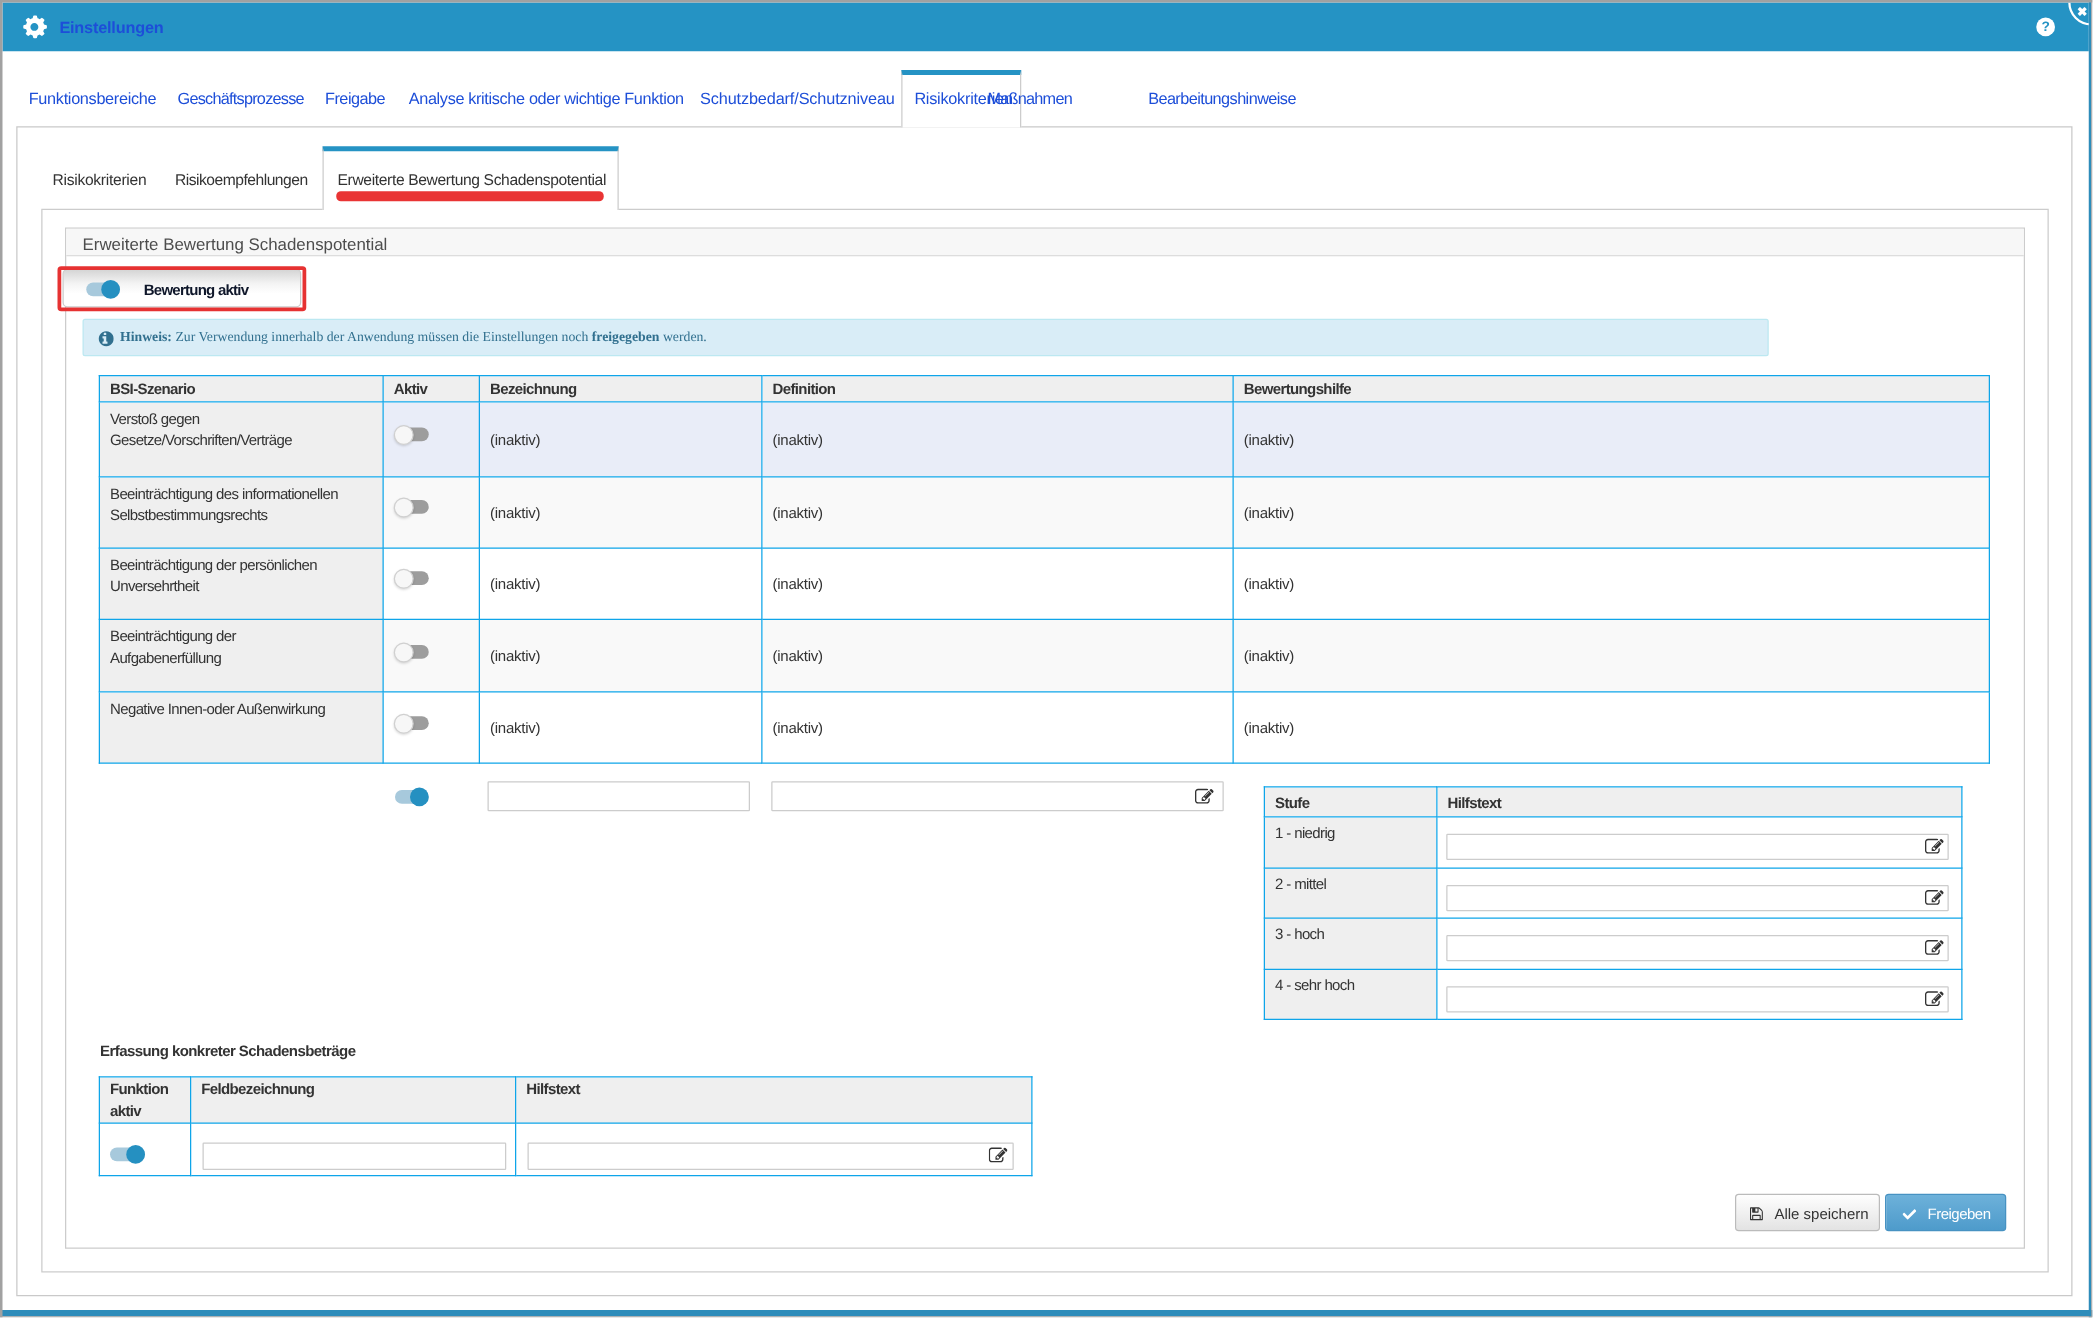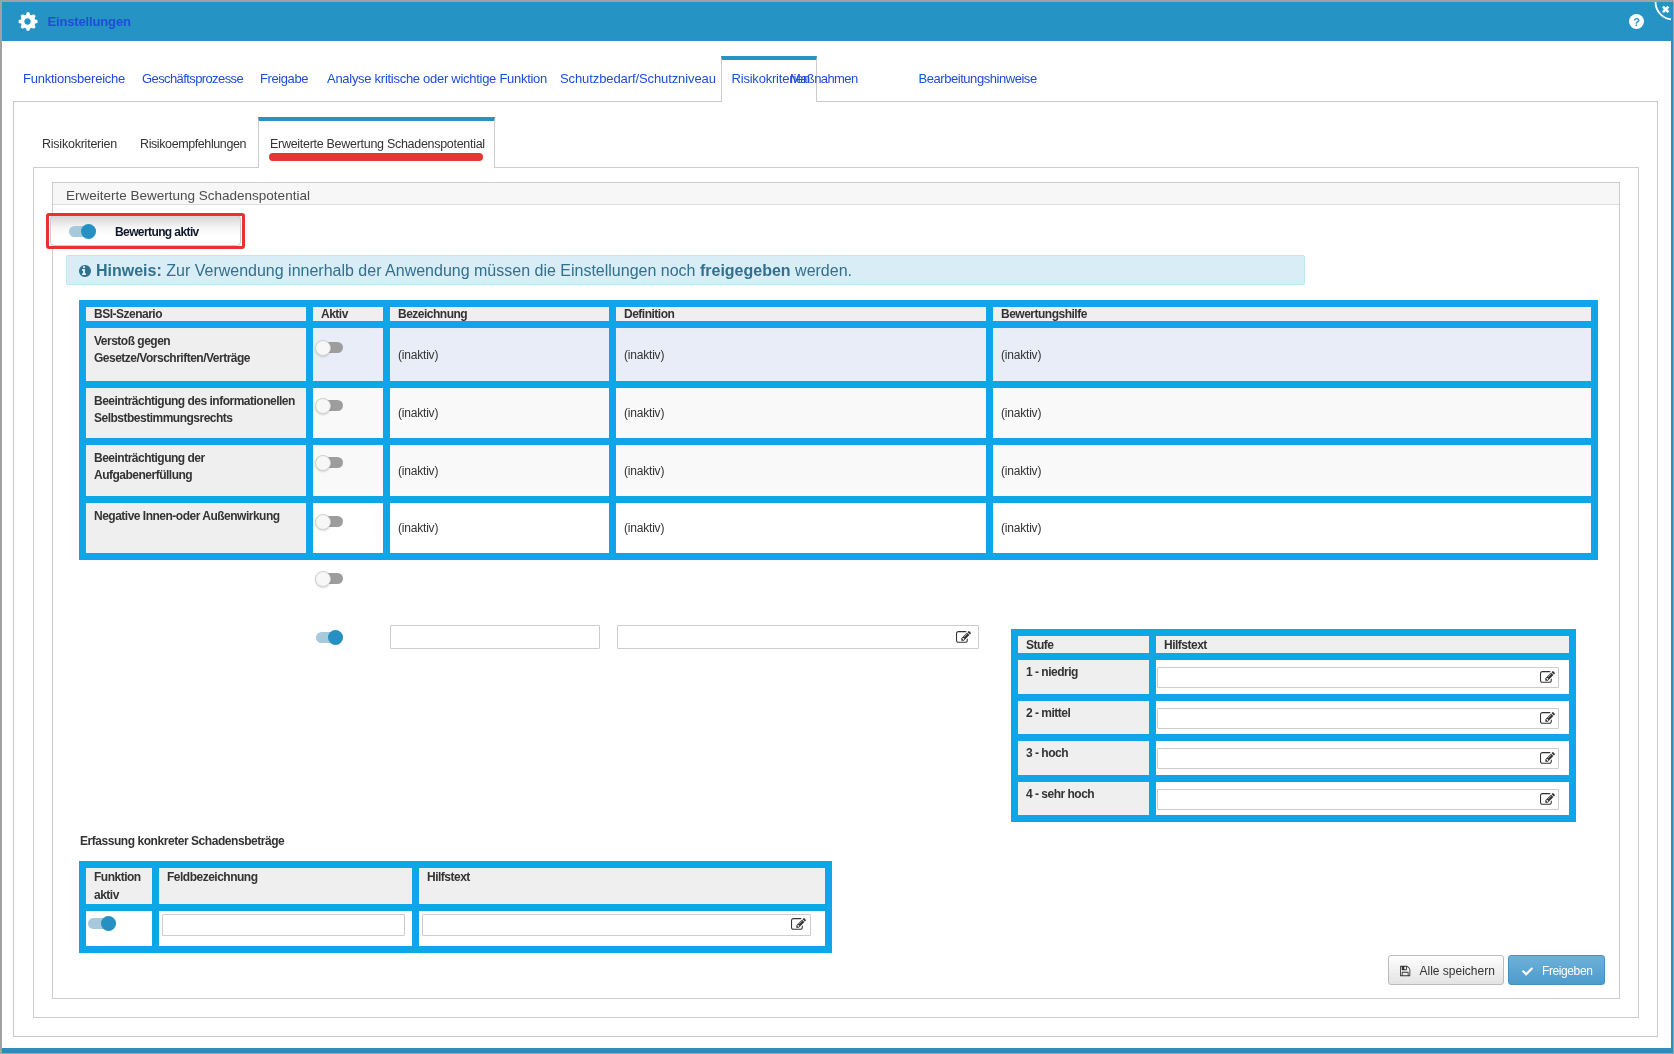--- a/index.html
+++ b/index.html
@@ -34,27 +34,27 @@
 #bewertung-label { left:115px; top:224.5px; font-size:12px; font-weight:bold; color:#0f172a; z-index:10; letter-spacing:-0.6px; line-height:14px; }
 
 .toggle { z-index:10; }
 .toggle .track { position:absolute; width:27.5px; height:11px; border-radius:5.5px; }
 .toggle .knob { position:absolute; width:15px; height:15px; border-radius:50%; top:-2px; }
 .toggle.on .track { background:#a7c9dc; }
 .toggle.on .knob { background:#2590c1; left:12.5px; }
 .toggle.off .track { background:#9d9d9d; }
 .toggle.off .knob { background:#f7f7f7; border:1px solid #d0d0d0; left:-1px; width:16px; height:16px; top:-2.5px; box-shadow:0 1px 2px rgba(0,0,0,0.15); }
 
-#infobar { left:66px; top:255px; width:1239px; height:29.5px; background:#d9edf7; border:1px solid #bce8f1; border-radius:2px; z-index:9; color:#31708f; font-size:16px; }
+#infobar { left:66px; top:255px; width:1349px; height:29.5px; background:#d9edf7; border:1px solid #bce8f1; border-radius:2px; z-index:9; color:#31708f; font-size:11px;font-family:Liberation Serif, serif; }
 #infobar .txt { position:absolute; left:29px; top:7px; line-height:15px; }
 
 table { border-collapse:collapse; table-layout:fixed; }
-td,th { border:7px solid #0ea5e9; vertical-align:middle; overflow:hidden; }
+td,th { border:1px solid #0ea5e9; vertical-align:middle; overflow:hidden; }
 th { background:#efefef; font-size:12px; color:#333; text-align:left; font-weight:bold; padding-left:8px; letter-spacing:-0.5px; }
-.lblcell { background:#efefef; font-size:12px; font-weight:bold; color:#333; padding:5px 2px 0 8px; line-height:17px; letter-spacing:-0.5px; vertical-align:top; }
+.lblcell { background:#efefef; font-size:12px; font-weight:normal; color:#333; padding:5px 2px 0 8px; line-height:17px; letter-spacing:-0.5px; vertical-align:top; }
 .inaktiv { font-size:12px; color:#333; padding-left:8px; letter-spacing:-0.2px; }
 #maintable { left:79px; top:300px; z-index:9; }
 #table2 { left:79px; top:861px; z-index:9; }
 #nestedtable { left:1011px; top:629px; z-index:10; }
 #nestedtable th { height:24px; }
 #nestedtable .lblcell { padding-top:4px; }
 
 .inp { position:absolute; background:#fff; border:1px solid #ccc; z-index:10; border-radius:1px; }
 .editicon { position:absolute; z-index:11; }
 
@@ -144,20 +144,27 @@
         <td class="inaktiv">(inaktiv)</td>
         <td class="inaktiv">(inaktiv)</td>
       </tr>
 <tr style="height:57px;background:#f9f9f9">
         <td class="lblcell">Beeinträchtigung des informationellen<br>Selbstbestimmungsrechts</td>
         <td></td>
         <td class="inaktiv">(inaktiv)</td>
         <td class="inaktiv">(inaktiv)</td>
         <td class="inaktiv">(inaktiv)</td>
       </tr>
+<tr style="height:57px;background:#fff">
+        <td class="lblcell">Beeinträchtigung der persönlichen<br>Unversehrtheit</td>
+        <td></td>
+        <td class="inaktiv">(inaktiv)</td>
+        <td class="inaktiv">(inaktiv)</td>
+        <td class="inaktiv">(inaktiv)</td>
+      </tr>
 <tr style="height:58px;background:#f9f9f9">
         <td class="lblcell">Beeinträchtigung der<br>Aufgabenerfüllung</td>
         <td></td>
         <td class="inaktiv">(inaktiv)</td>
         <td class="inaktiv">(inaktiv)</td>
         <td class="inaktiv">(inaktiv)</td>
       </tr>
 <tr style="height:57px;background:#fff">
         <td class="lblcell">Negative Innen-oder Außenwirkung</td>
         <td></td>

